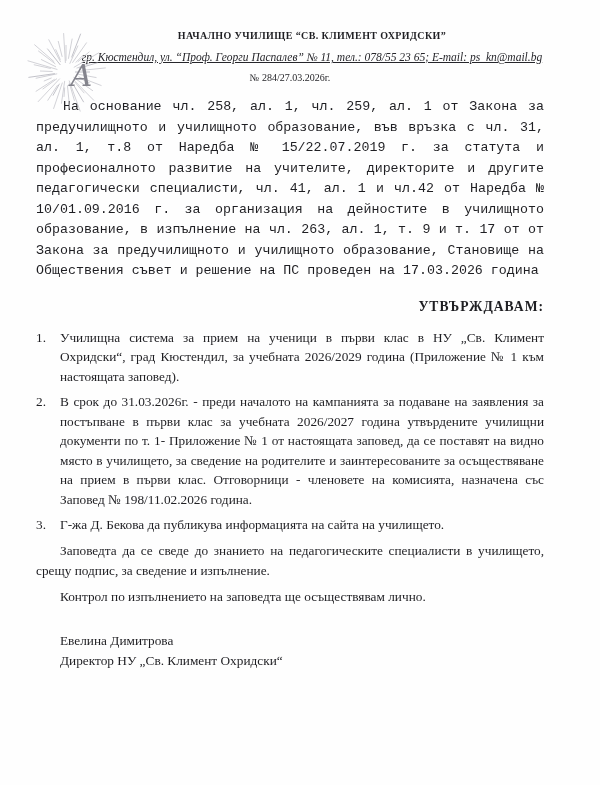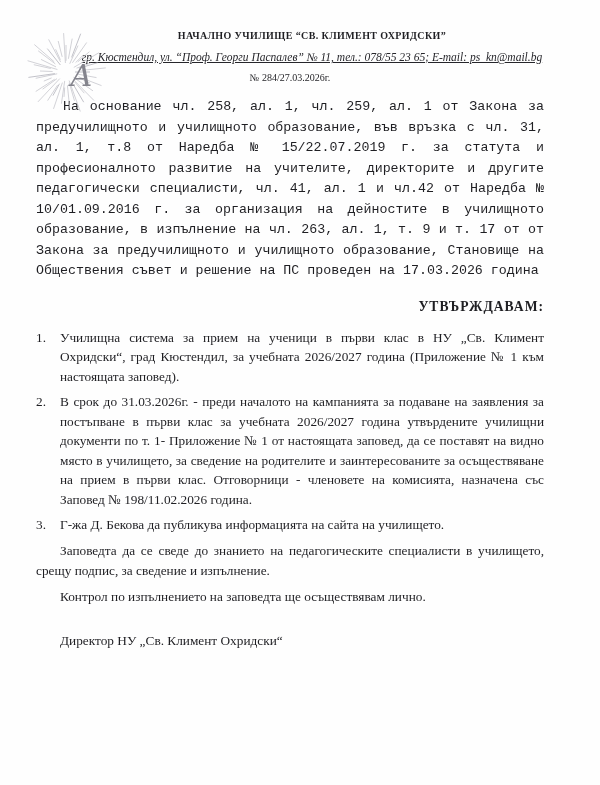--- a/index.html
+++ b/index.html
@@ -155,32 +155,33 @@
 
   <div class="doc-number">№ 284/27.03.2026г.</div>
 
   <p class="preamble">На основание чл. 258, ал. 1, чл. 259, ал. 1 от Закона за предучилищното и училищното образование, във връзка с чл. 31, ал. 1, т.8 от Наредба № 15/22.07.2019 г. за статута и професионалното развитие на учителите, директорите и другите педагогически специалисти, чл. 41, ал. 1 и чл.42 от Наредба № 10/01.09.2016 г. за организация на дейностите в училищното образование, в изпълнение на чл. 263, ал. 1, т. 9 и т. 17 от  от Закона за предучилищното и училищното образование, Становище на Обществения съвет и решение на ПС проведен на 17.03.2026 година</p>
 
   <div class="approve">УТВЪРЖДАВАМ:</div>
 
   <div class="items">
     <div class="item">
       <span class="num">1.</span>
-      <div class="item-text">Училищна система за прием на ученици в първи клас в НУ „Св. Климент Охридски“, град Кюстендил, за учебната 2026/2027 година (Приложение № 1 към настоящата заповед).</div>
+      <div class="item-text">Училищна система за прием на ученици в първи клас в НУ „Св. Климент Охридски“, град Кюстендил, за учебната 2026/2029 година (Приложение № 1 към настоящата заповед).</div>
     </div>
     <div class="item">
       <span class="num">2.</span>
       <div class="item-text">В срок до 31.03.2026г. -  преди началото на кампанията за подаване на заявления за постъпване в първи клас за учебната 2026/2027 година  утвърдените училищни документи по т. 1- Приложение № 1 от настоящата заповед, да се поставят на видно място в училището, за сведение на родителите и заинтересованите за осъществяване на прием в първи клас. Отговорници - членовете на комисията, назначена със Заповед № 198/11.02.2026 година.</div>
     </div>
     <div class="item">
       <span class="num">3.</span>
       <div class="item-text">Г-жа Д. Бекова да публикува информацията на сайта на училището.</div>
     </div>
   </div>
 
   <p class="closing">Заповедта да се сведе до знанието на педагогическите специалисти в училището, срещу подпис, за сведение и изпълнение.</p>
   <p class="closing second">Контрол по изпълнението на заповедта ще осъществявам лично.</p>
 
   <div class="signature">
+    <div class="sig-name">Евелина Димитрова</div>
     <div class="sig-position">Директор НУ „Св. Климент Охридски“</div>
   </div>
 
 </div>
 
 </body></html>

